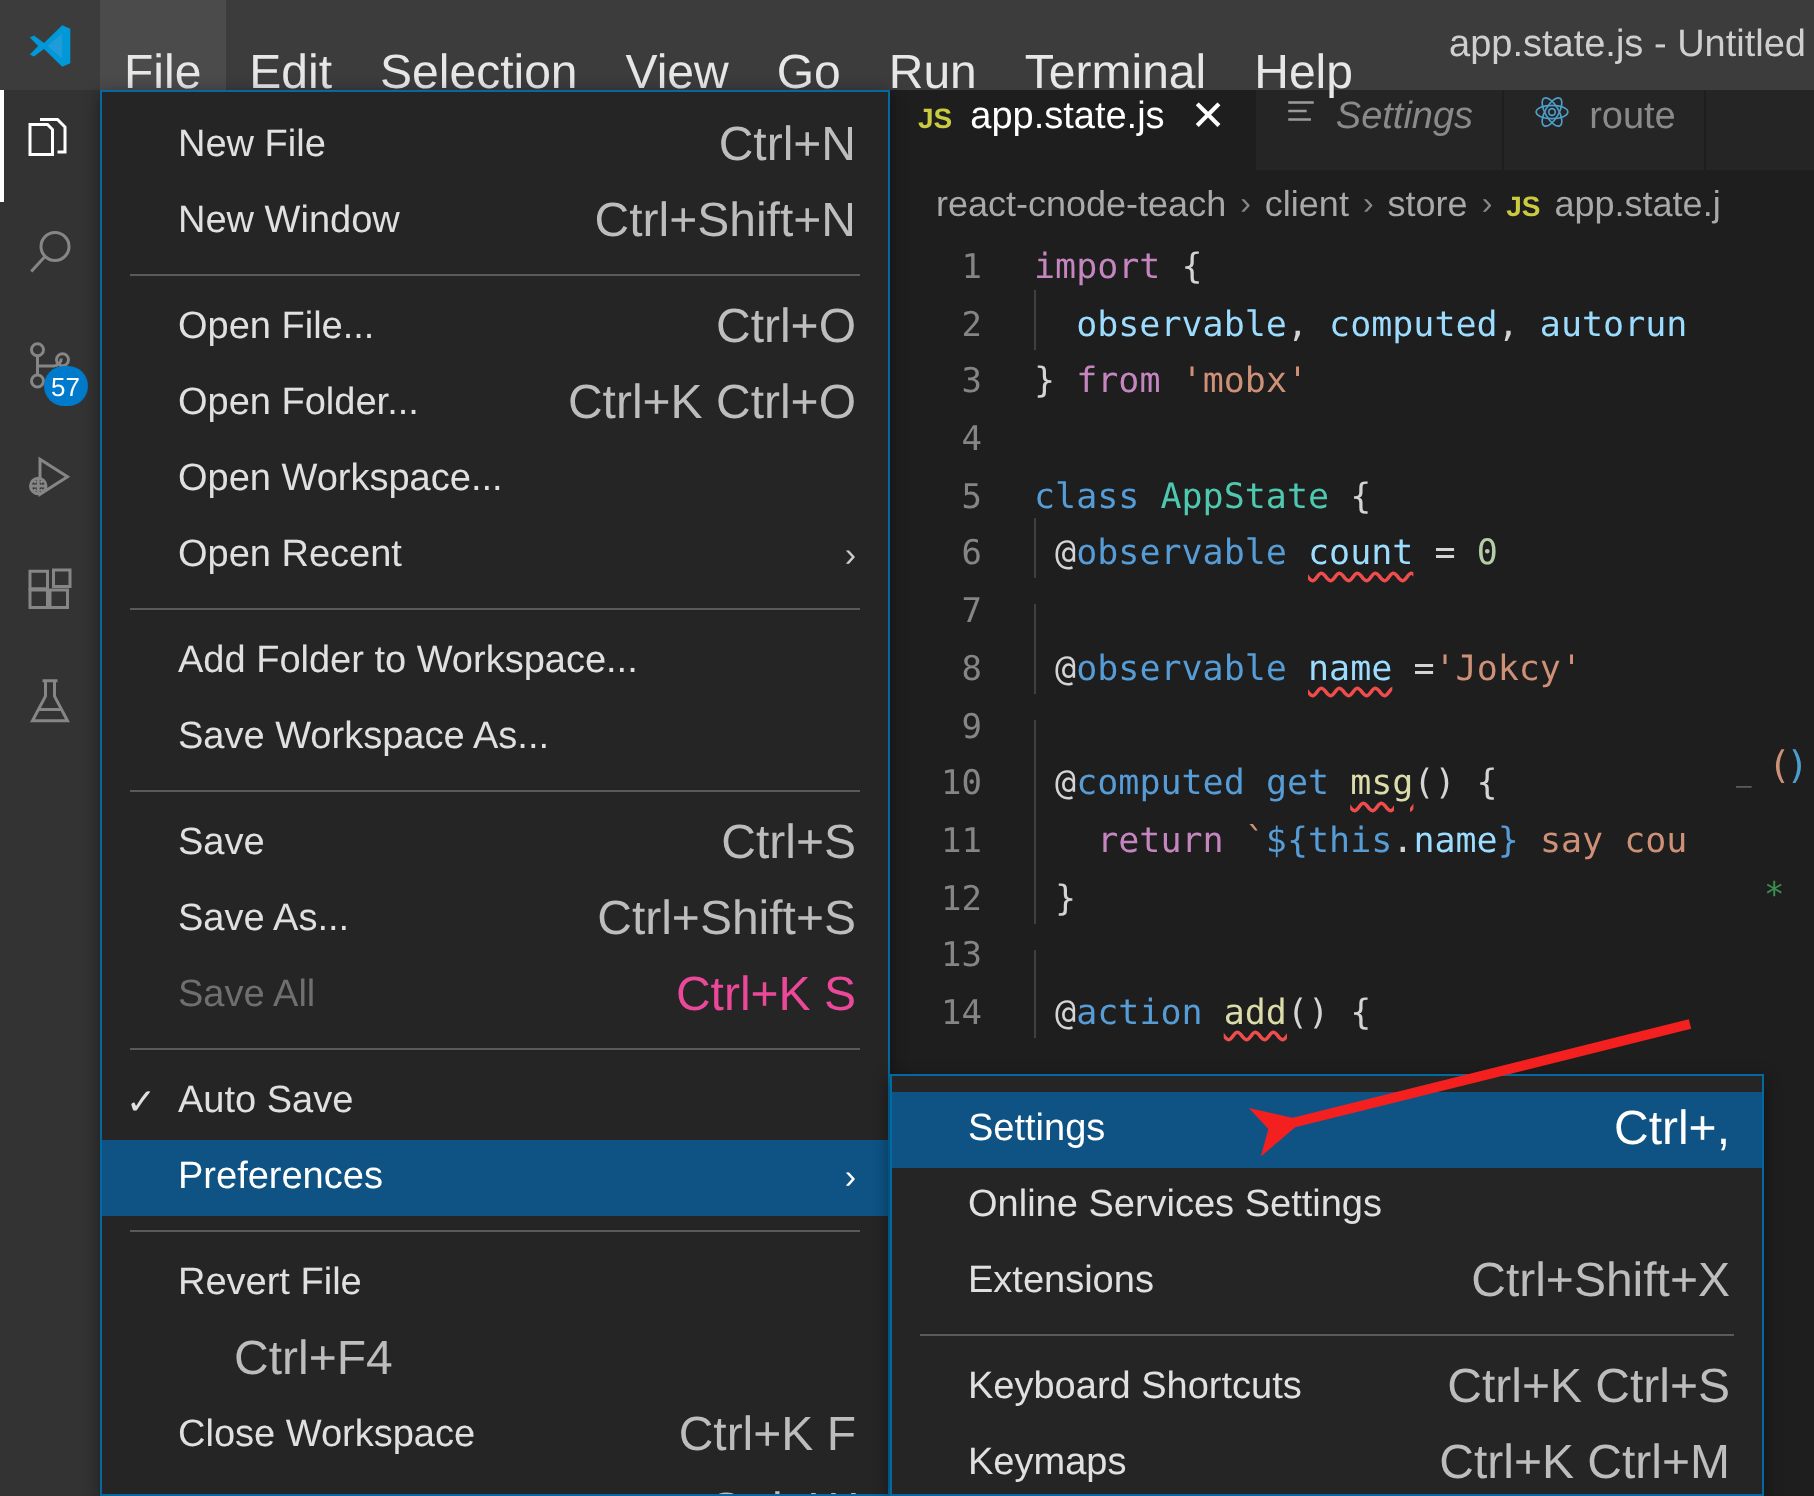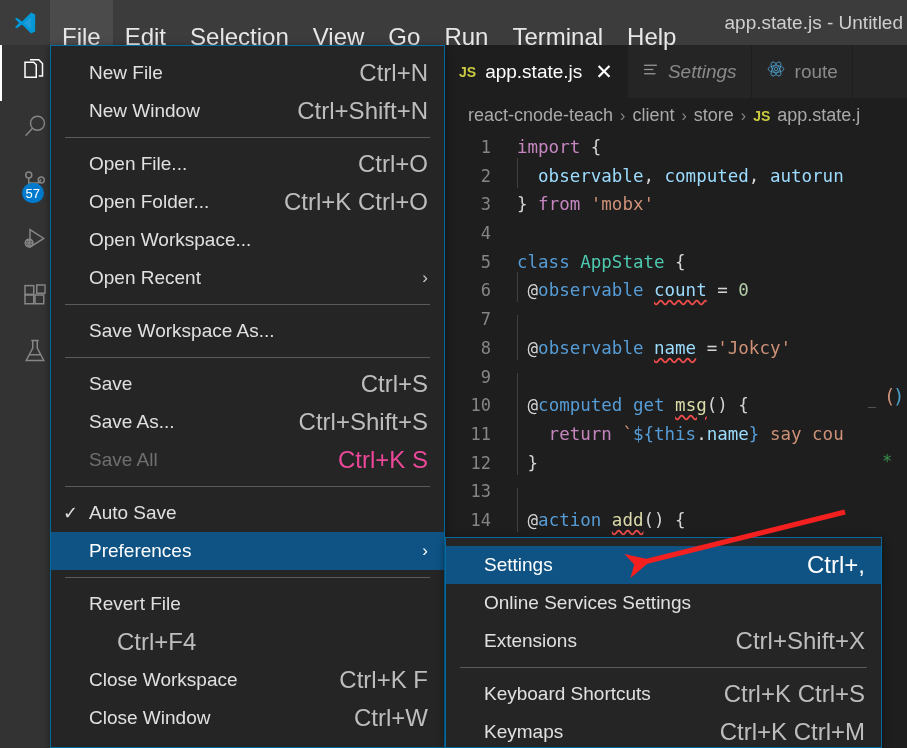--- a/index.html
+++ b/index.html
@@ -52,21 +52,21 @@
 
   
   #activitybar {
     position: absolute; left: 0; top: 45px; width: 50px; height: 703px;
     background: #333333;
     z-index: 5;
   }
   .activity-item {
     position: relative;
     width: 50px; height: 56px;
-    display: flex; align-items: center; justify-content: flex-end;
+    display: flex; align-items: center; justify-content: center;
     cursor: pointer;
   }
   .activity-item.selected::before {
     content: ""; position: absolute; left: 0; top: 0;
     width: 2px; height: 56px; background: #ffffff;
   }
   .badge {
     position: absolute;
     right: 6px; bottom: 10px;
     min-width: 20px; height: 20px;
@@ -74,21 +74,21 @@
     background: #007acc;
     color: #ffffff;
     font-size: 13px;
     display: flex; align-items: center; justify-content: center;
     padding: 0 4px;
     box-sizing: border-box;
   }
 
   
   #editor-area {
-    position: absolute; left: 445px; top: 45px; width: 462px; height: 703px;
+    position: absolute; left: 445px; top: 32px; width: 462px; height: 703px;
     background: #1e1e1e;
     overflow: hidden;
   }
   #tabbar {
     height: 53px;
     background: #252526;
     display: flex; align-items: stretch;
     overflow: hidden;
   }
   .tab {
@@ -398,20 +398,23 @@
       </div>
       <div class="menu-item">
         <span class="label">Open Workspace...</span>
       </div>
       <div class="menu-item">
         <span class="label">Open Recent</span>
         <span class="submenu-arrow">›</span>
       </div>
       <div class="menu-sep"></div>
       <div class="menu-item">
+        <span class="label">Add Folder to Workspace...</span>
+      </div>
+      <div class="menu-item">
         <span class="label">Save Workspace As...</span>
       </div>
       <div class="menu-sep"></div>
       <div class="menu-item">
         <span class="label">Save</span>
         <span class="keybind">Ctrl+S</span>
       </div>
       <div class="menu-item">
         <span class="label">Save As...</span>
         <span class="keybind">Ctrl+Shift+S</span>

